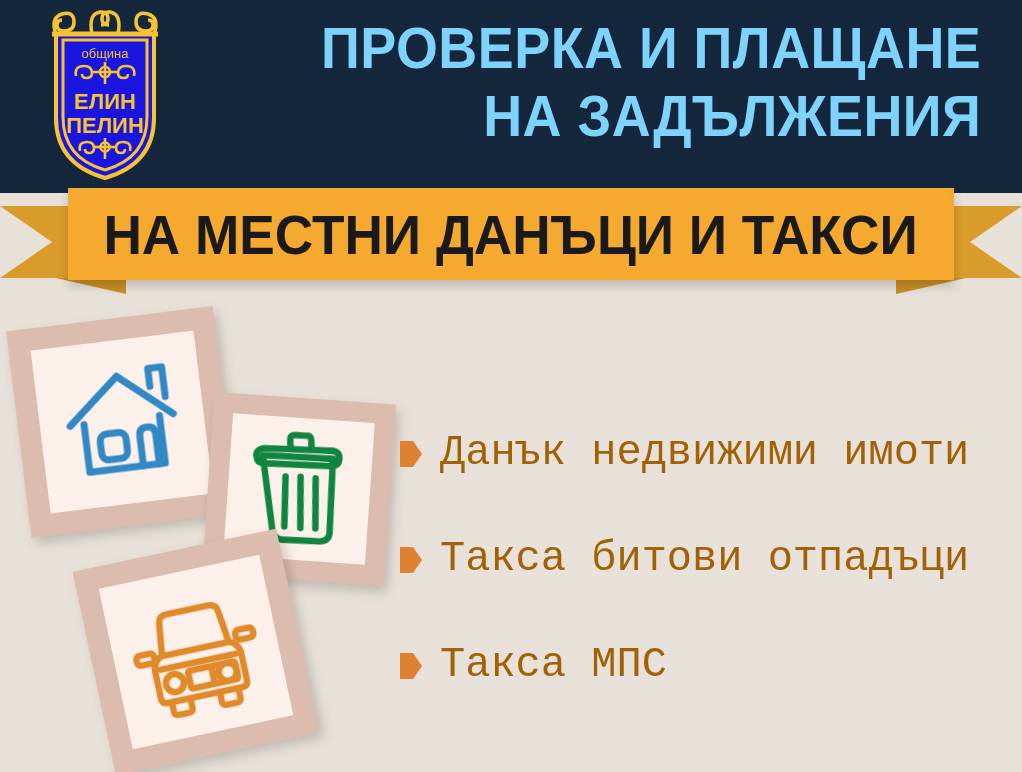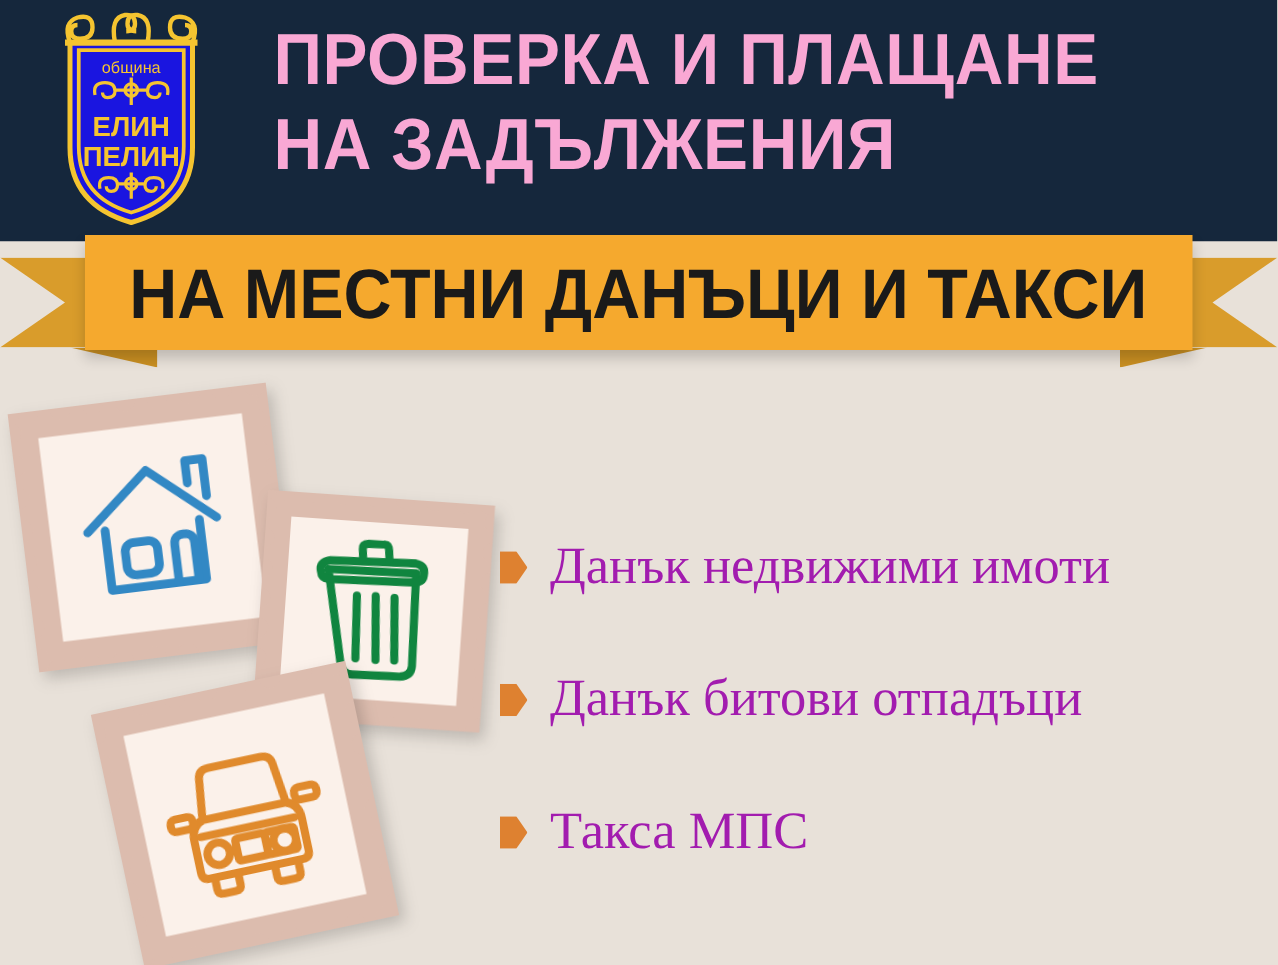--- a/index.html
+++ b/index.html
@@ -24,22 +24,22 @@
     background:#15273c;
     display:flex;align-items:center;
   }
   .logo-wrap{
     position:absolute;left:30px;top:6px;
     width:150px;height:178px;text-align:right;
   }
   .title-block{
     position:absolute;left:190px;top:14px;
     width:820px;
-    text-align:left;
-    color:#f9a8d4;
+    text-align:right;
+    color:#7dd3fc;
     font-weight:bold;
     letter-spacing:0.5px;
   }
   .title-line{
     font-family:"Liberation Sans", sans-serif;
     font-size:58px;
     line-height:68px;
     font-weight:bold;
     transform:scaleX(0.93);
     transform-origin:center;
@@ -113,23 +113,23 @@
   }
   .bullet{
     width:22px;height:26px;
     background:#de8130;
     clip-path:polygon(0 0,13px 0,22px 13px,13px 26px,0 26px);
     flex:0 0 auto;
     margin-right:18px;
     margin-top:2px;
   }
   .item-label{
-    font-family:Liberation Serif, serif;
+    font-family:Liberation Mono, monospace;
     font-size:42px;
-    color:#a21caf;
+    color:#a16207;
     line-height:48px;
     white-space:nowrap;
   }
 </style>
 </head>
 <body>
 
 <div id="poster">
 
   <div class="header">
@@ -358,21 +358,21 @@
 
   <div class="list">
 
     <div class="list-item">
       <span class="bullet"></span>
       <span class="item-label">Данък недвижими имоти</span>
     </div>
 
     <div class="list-item">
       <span class="bullet"></span>
-      <span class="item-label">Данък битови отпадъци</span>
+      <span class="item-label">Такса битови отпадъци</span>
     </div>
 
     <div class="list-item">
       <span class="bullet"></span>
       <span class="item-label">Такса МПС</span>
     </div>
 
   </div>
 
 </div>

